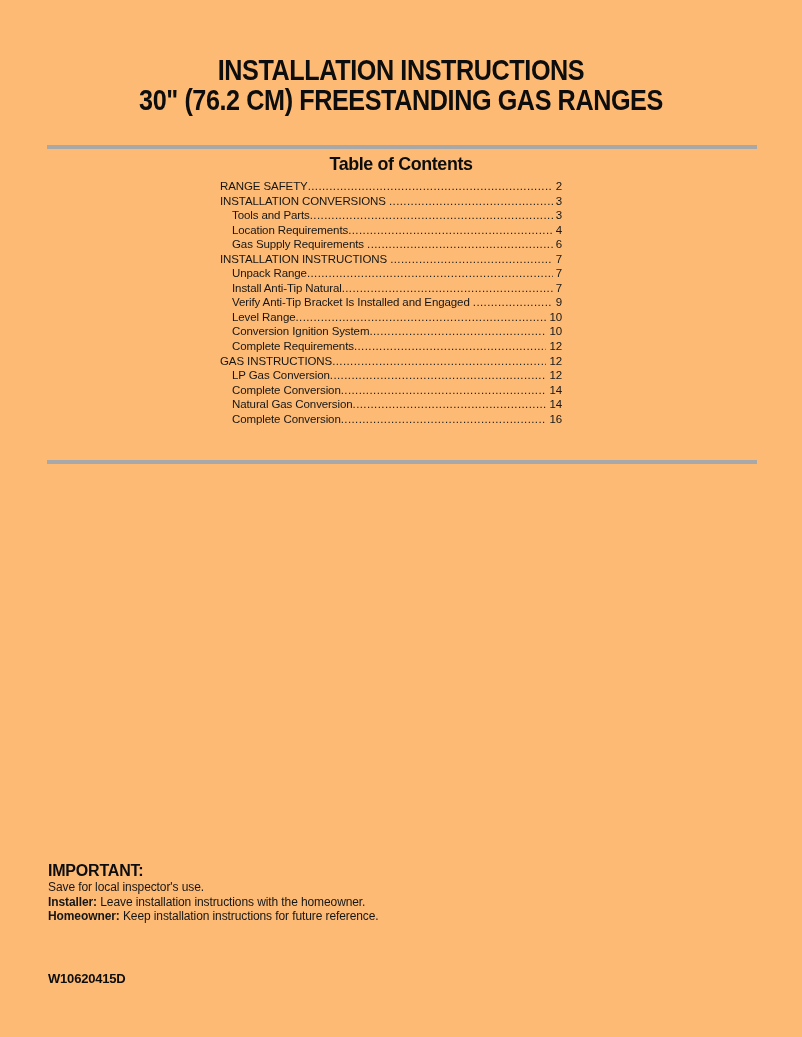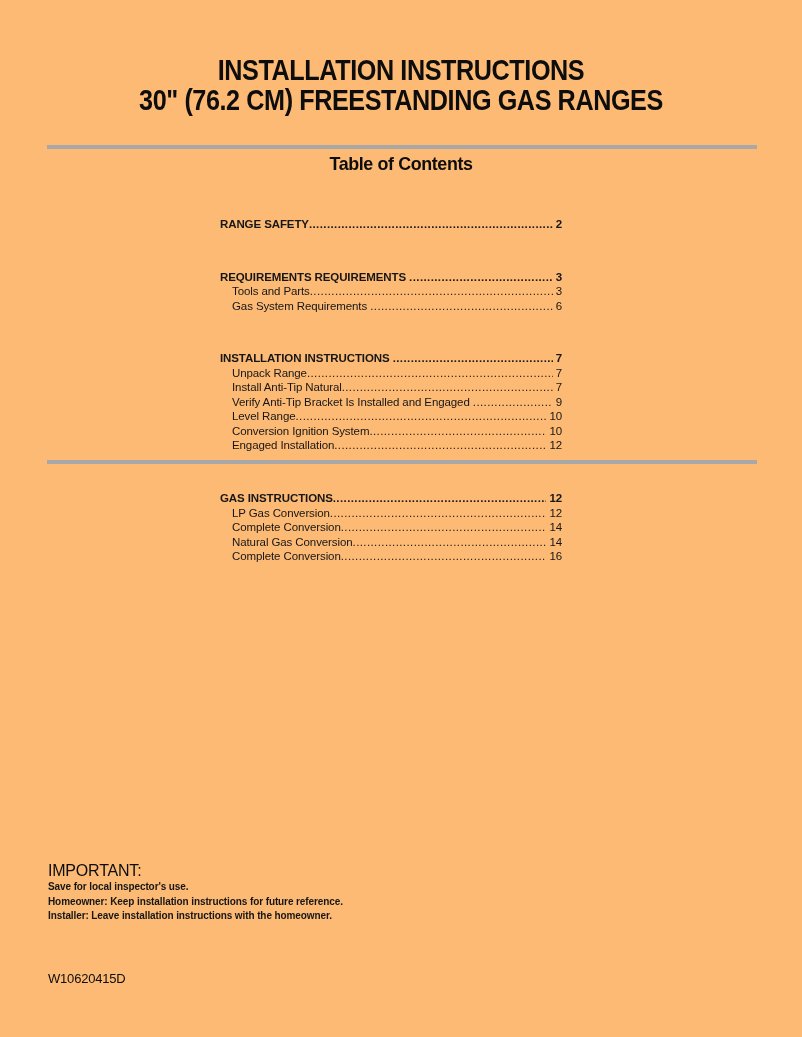--- a/index.html
+++ b/index.html
@@ -54,59 +54,58 @@
     position: absolute;
     top: 179px; left: 220px; width: 342px;
   }
   .toc-row {
     display: flex;
     align-items: baseline;
     font-size: 11.5px;
     line-height: 14.55px;
     letter-spacing: -0.1px;
   }
-  .toc-row.bold { font-weight: bold; margin-top: 38px; }
+  .toc-row.bold { font-weight: normal; }
   .toc-row.indent { padding-left: 12px; }
   .toc-label { white-space: pre; flex: 0 0 auto; }
   .toc-dots {
     flex: 1 1 auto;
     overflow: hidden;
     white-space: nowrap;
     margin-right: 3px;
   }
   .toc-dots::after {
     content: "....................................................................................................................................";
     letter-spacing: 0.4px;
   }
   .toc-page { flex: 0 0 auto; text-align: right; }
   
   .important {
     position: absolute;
     top: 861px; left: 48px; width: 560px;
   }
   .imp-heading {
     font-size: 16px;
-    font-weight: normal;
+    font-weight: bold;
     line-height: 19px;
     letter-spacing: -0.2px;
     color: #0d0d0d;
   }
   .imp-line {
-    font-size: 10px;
+    font-size: 12px;
     line-height: 14.5px;
     letter-spacing: -0.1px;
-    font-weight: bold;
   }
   .imp-line b, .imp-line span { white-space: pre-wrap; }
   
   .part-number {
     position: absolute;
     top: 971px; left: 48px;
     font-size: 13px;
-    font-weight: normal;
+    font-weight: bold;
     letter-spacing: -0.2px;
     color: #0d0d0d;
   }
 </style>
 </head>
 <body>
 
 <div class="page">
 
   <div class="doc-title">
@@ -118,31 +117,36 @@
 
   <div class="toc-heading">Table of Contents</div>
 
   <div class="toc" id="toc">
       <div class="toc-row bold">
         <span class="toc-label">RANGE SAFETY</span>
         <span class="toc-dots"></span>
         <span class="toc-page">2</span>
       </div>
       <div class="toc-row bold">
-        <span class="toc-label">REQUIREMENTS REQUIREMENTS </span>
+        <span class="toc-label">INSTALLATION CONVERSIONS </span>
         <span class="toc-dots"></span>
         <span class="toc-page">3</span>
       </div>
       <div class="toc-row indent">
         <span class="toc-label">Tools and Parts</span>
         <span class="toc-dots"></span>
         <span class="toc-page">3</span>
       </div>
       <div class="toc-row indent">
-        <span class="toc-label">Gas System Requirements </span>
+        <span class="toc-label">Location Requirements</span>
+        <span class="toc-dots"></span>
+        <span class="toc-page">4</span>
+      </div>
+      <div class="toc-row indent">
+        <span class="toc-label">Gas Supply Requirements </span>
         <span class="toc-dots"></span>
         <span class="toc-page">6</span>
       </div>
       <div class="toc-row bold">
         <span class="toc-label">INSTALLATION INSTRUCTIONS </span>
         <span class="toc-dots"></span>
         <span class="toc-page">7</span>
       </div>
       <div class="toc-row indent">
         <span class="toc-label">Unpack Range</span>
@@ -163,21 +167,21 @@
         <span class="toc-label">Level Range</span>
         <span class="toc-dots"></span>
         <span class="toc-page">10</span>
       </div>
       <div class="toc-row indent">
         <span class="toc-label">Conversion Ignition System</span>
         <span class="toc-dots"></span>
         <span class="toc-page">10</span>
       </div>
       <div class="toc-row indent">
-        <span class="toc-label">Engaged Installation</span>
+        <span class="toc-label">Complete Requirements</span>
         <span class="toc-dots"></span>
         <span class="toc-page">12</span>
       </div>
       <div class="toc-row bold">
         <span class="toc-label">GAS INSTRUCTIONS</span>
         <span class="toc-dots"></span>
         <span class="toc-page">12</span>
       </div>
       <div class="toc-row indent">
         <span class="toc-label">LP Gas Conversion</span>
@@ -199,19 +203,19 @@
         <span class="toc-dots"></span>
         <span class="toc-page">16</span>
       </div>
     </div>
 
   <div class="rule rule-bottom"></div>
 
   <div class="important">
     <div class="imp-heading">IMPORTANT:</div>
     <div class="imp-line">Save for local inspector's use.</div>
+    <div class="imp-line"><b>Installer:</b><span> Leave installation instructions with the homeowner.</span></div>
     <div class="imp-line"><b>Homeowner:</b><span> Keep installation instructions for future reference.</span></div>
-    <div class="imp-line"><b>Installer:</b><span> Leave installation instructions with the homeowner.</span></div>
   </div>
 
   <div class="part-number">W10620415D</div>
 
 </div>
 
 </body></html>

